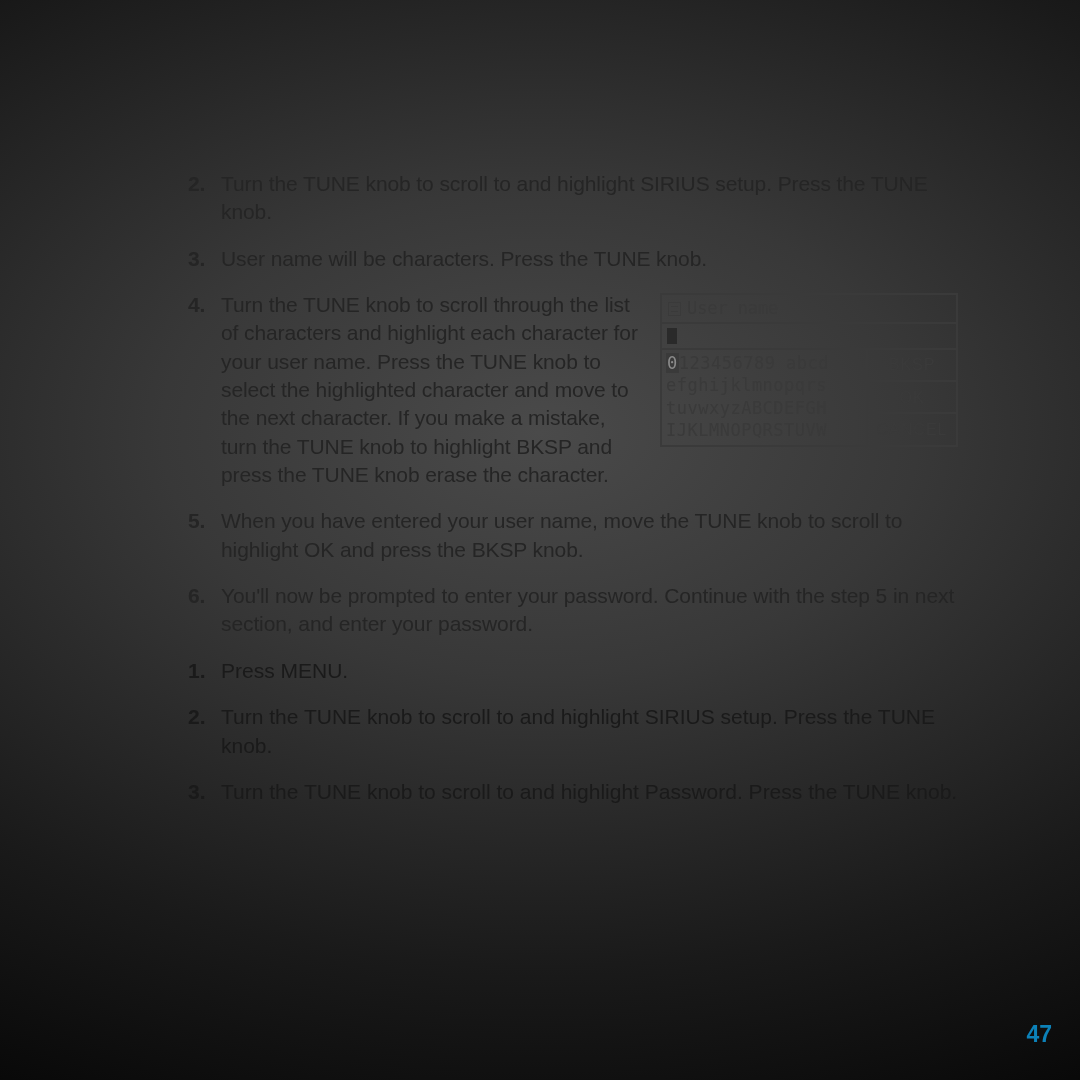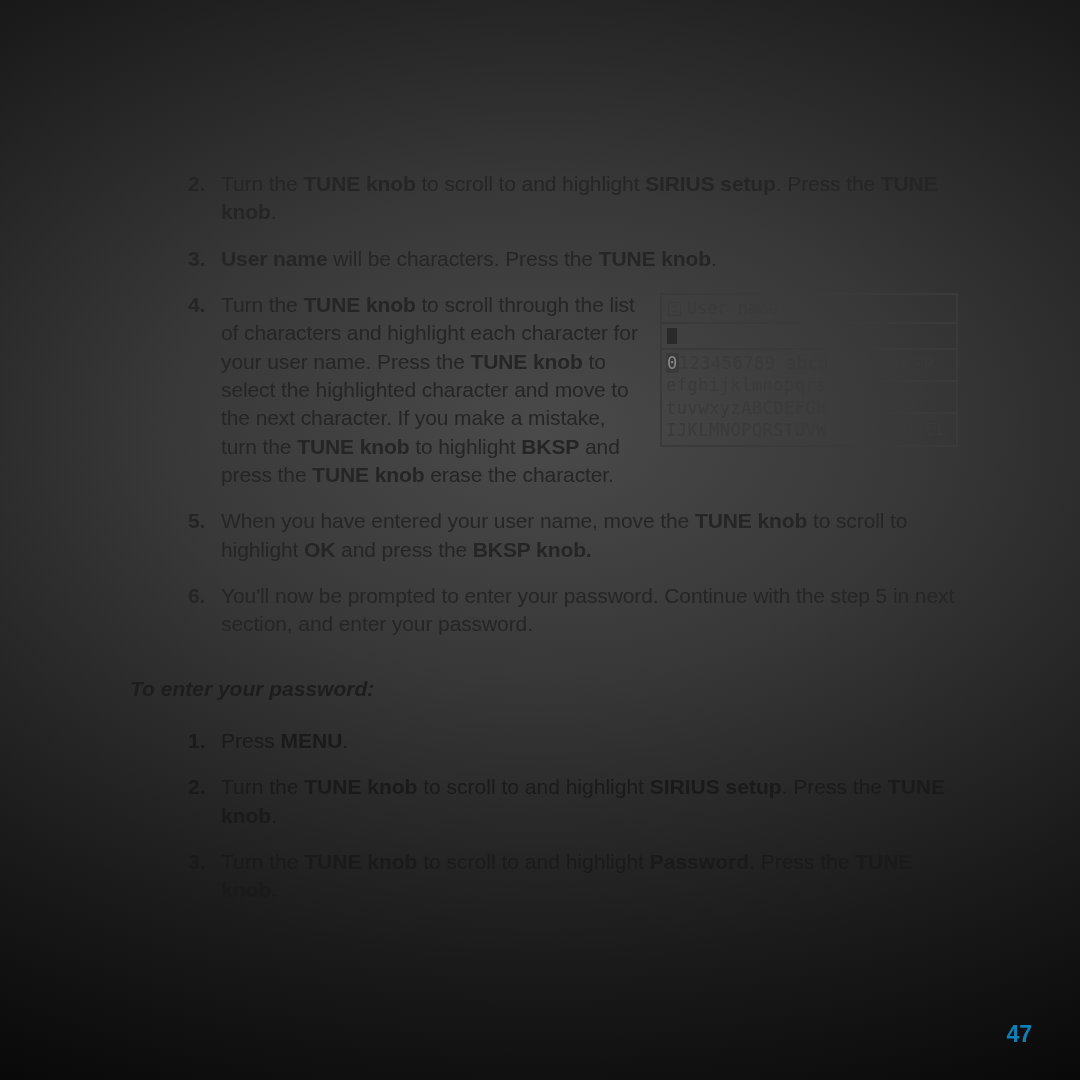--- a/index.html
+++ b/index.html
@@ -33,21 +33,21 @@
   ol.steps > li::before {
     counter-increment: item;
     content: counter(item) ".";
     position: absolute;
     left: 60px;
     top: 0;
     font-weight: 700;
     font-size: 21px;
     color: #252525;
   }
-  .b { font-weight: 700; }
+  .b { font-weight: 400; }
   .step4-wrap {
     display: flex;
     gap: 16px;
     align-items: flex-start;
   }
   .step4-text { flex: 1; }
   .screen {
     flex: 0 0 298px;
     border: 2px solid #3a3a3a;
     background: transparent;
@@ -142,21 +142,21 @@
   }
   ol.steps2 > li::before {
     counter-increment: item2;
     content: counter(item2) ".";
     position: absolute;
     left: 60px; top: 0;
     font-weight: 700;
   }
   .page-num {
     position: absolute;
-    right: 48px;
+    right: 28px;
     bottom: 32px;
     color: #0c81b8;
     font-weight: 700;
     font-size: 23px;
   }
 </style>
 </head>
 <body>
 
 <div class="page">
@@ -196,21 +196,20 @@
           </div>
         </div>
       </div>
     </li>
     <li>
       <span>When you have entered your user name, move the </span><span class="b">TUNE knob</span><span> to scroll to highlight </span><span class="b">OK</span><span> and press the </span><span class="b">BKSP knob.</span>
     </li>
     <li>You'll now be prompted to enter your password. Continue with the step 5 in next section, and enter your password.</li>
   </ol>
 
-  <div class="section-sub">To enter your password:</div>
 
   <ol class="steps2">
     <li>
       <span>Press </span><span class="b">MENU</span><span>.</span>
     </li>
     <li>
       <span>Turn the </span><span class="b">TUNE knob</span><span> to scroll to and highlight </span><span class="b">SIRIUS setup</span><span>. Press the </span><span class="b">TUNE knob</span><span>.</span>
     </li>
     <li>
       <span>Turn the </span><span class="b">TUNE knob</span><span> to scroll to and highlight </span><span class="b">Password</span><span>. Press the </span><span class="b">TUNE knob</span><span>.</span>

